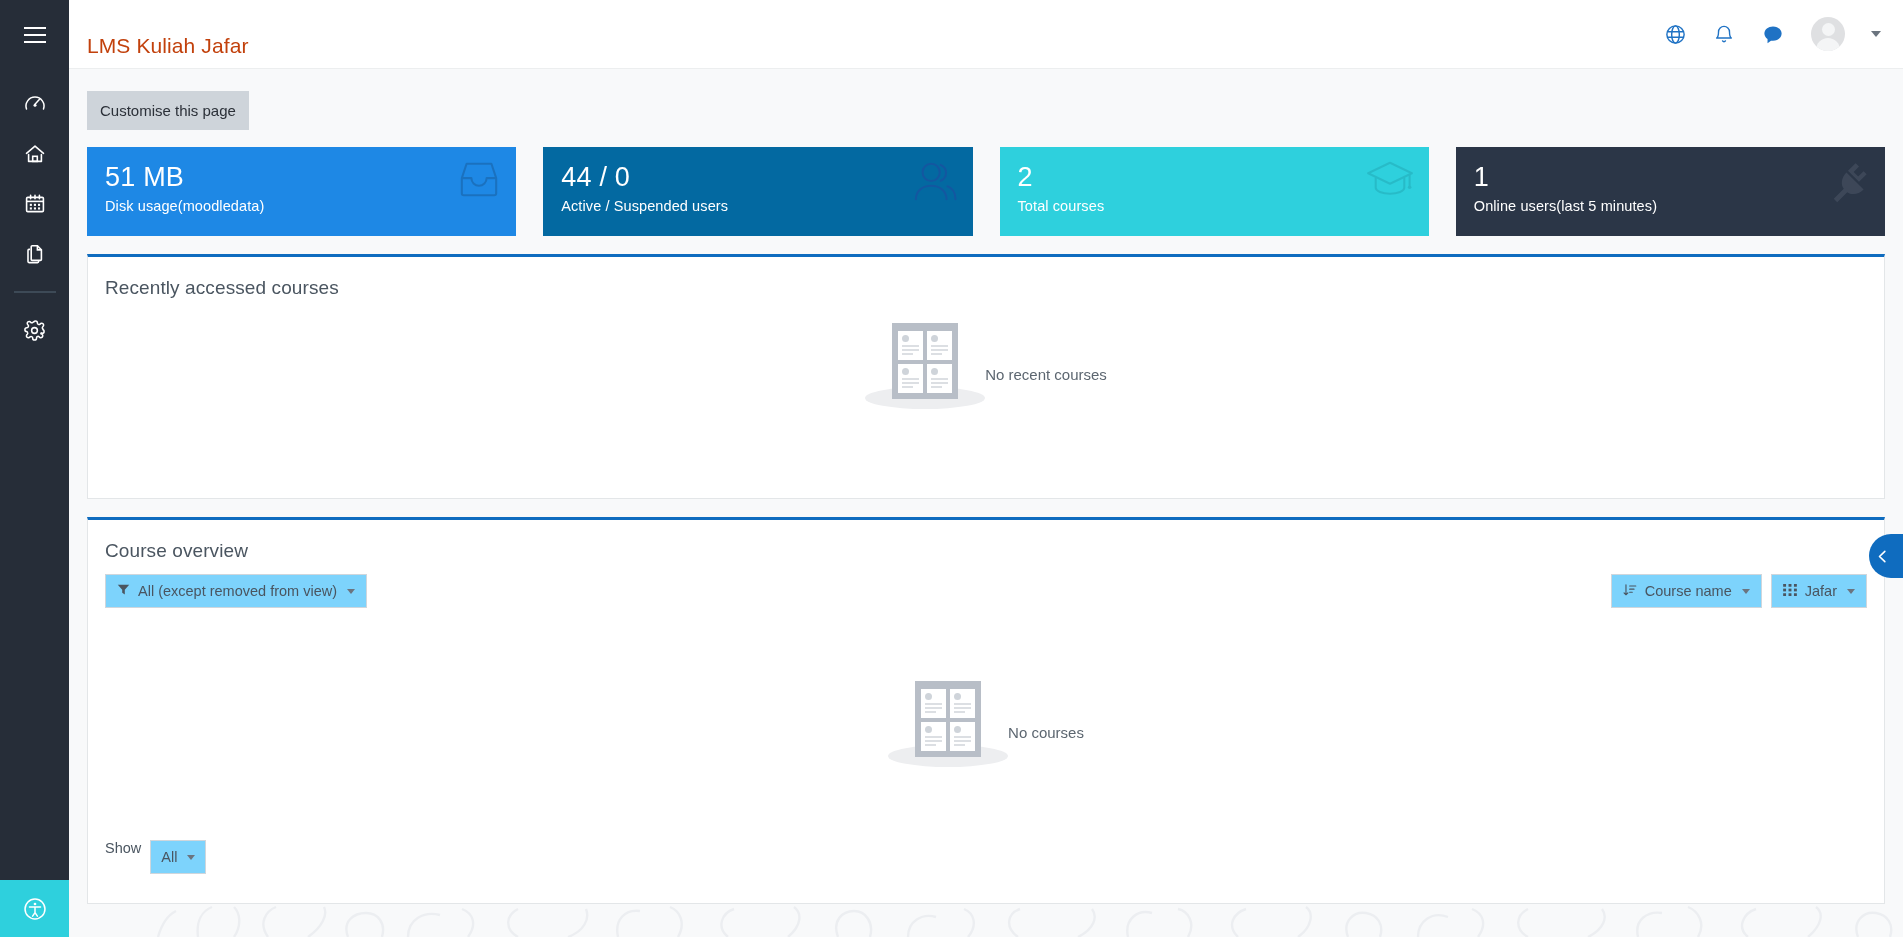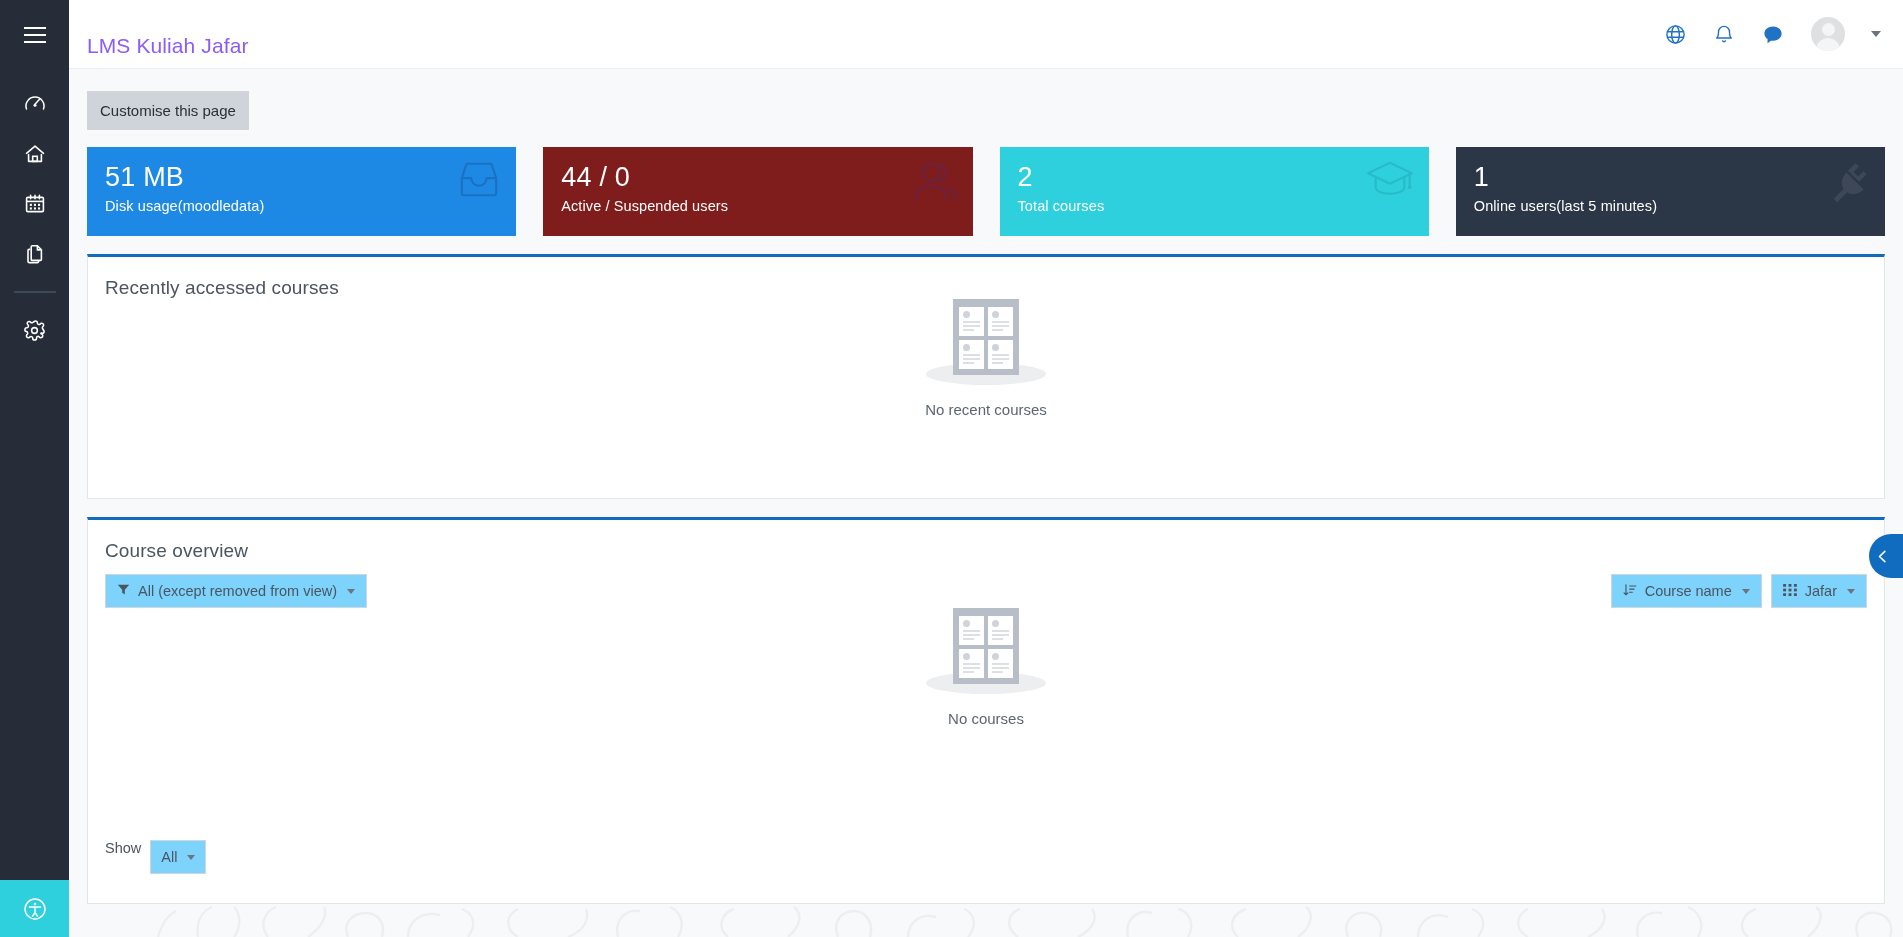--- a/index.html
+++ b/index.html
@@ -45,21 +45,21 @@
   #header {
     position: absolute; left: 69px; top: 0;
     width: 1834px; height: 69px;
     background: #ffffff;
     border-bottom: 1px solid #eceeef;
     display: flex; align-items: center;
   }
   #site-title {
     margin-left: 18px;
     font-size: 21px;
-    color: #8b5cf6;
+    color: #c2410c;
     letter-spacing: .1px;
     margin-top: 24px;
   }
   #header-right {
     margin-left: auto; display: flex; align-items: center;
     padding-right: 22px; gap: 26px;
   }
   .hdr-icon { cursor: pointer; display: flex; align-items: center; }
   #avatar {
     width: 34px; height: 34px; border-radius: 50%;
@@ -128,21 +128,22 @@
     border-top: 3px solid #0f6cbf;
     position: relative;
   }
   .block-title {
     font-size: 19px; color: #4a5560;
     padding: 20px 0 0 17px;
     letter-spacing: .1px;
   }
 
   .empty-wrap {
-    display: flex; flex-direction: column; align-items: center;
+    display: flex; flex-direction: row; align-items: center;
+    justify-content: center;
   }
   .empty-text {
     font-size: 15px; color: #5c6670; margin-top: 16px;
   }
 
   
   .ph {
     position: relative; width: 120px; height: 86px;
   }
   .ph .shadow {
@@ -334,21 +335,21 @@
       <div class="stat-value">51 MB</div>
       <div class="stat-label">Disk usage(moodledata)</div>
       <span class="stat-ico">
         <svg width="46" height="42" viewBox="0 0 48 44" fill="none" stroke="#123f6b" stroke-width="2.2">
           <path d="M6 20 11 5h26l5 15v16a2 2 0 0 1-2 2H8a2 2 0 0 1-2-2V20z" stroke-linejoin="round"></path>
           <path d="M6 20h10a8 8 0 0 0 16 0h10" stroke-linejoin="round"></path>
         </svg>
       </span>
     </div>
 
-    <div class="stat-card" style="background:#7f1d1d">
+    <div class="stat-card" style="background:#0369a1">
       <div class="stat-value">44 / 0</div>
       <div class="stat-label">Active / Suspended users</div>
       <span class="stat-ico">
         <svg width="48" height="44" viewBox="0 0 50 46" fill="none" stroke="#3a2fa0" stroke-width="2.2">
           <circle cx="21" cy="14" r="9"></circle>
           <path d="M5 42c0-8.8 7.2-14 16-14s16 5.2 16 14" stroke-linecap="round"></path>
           <path d="M31 6.2a9 9 0 0 1 0 16.6M38 28.6c5 1.9 8.4 6.6 8.4 13.4" stroke-linecap="round"></path>
         </svg>
       </span>
     </div>

